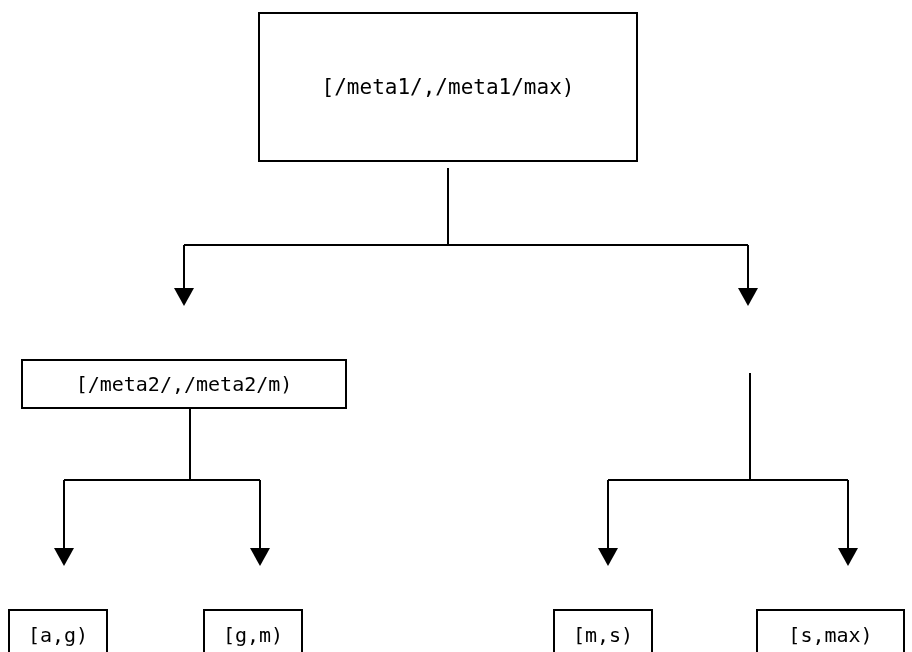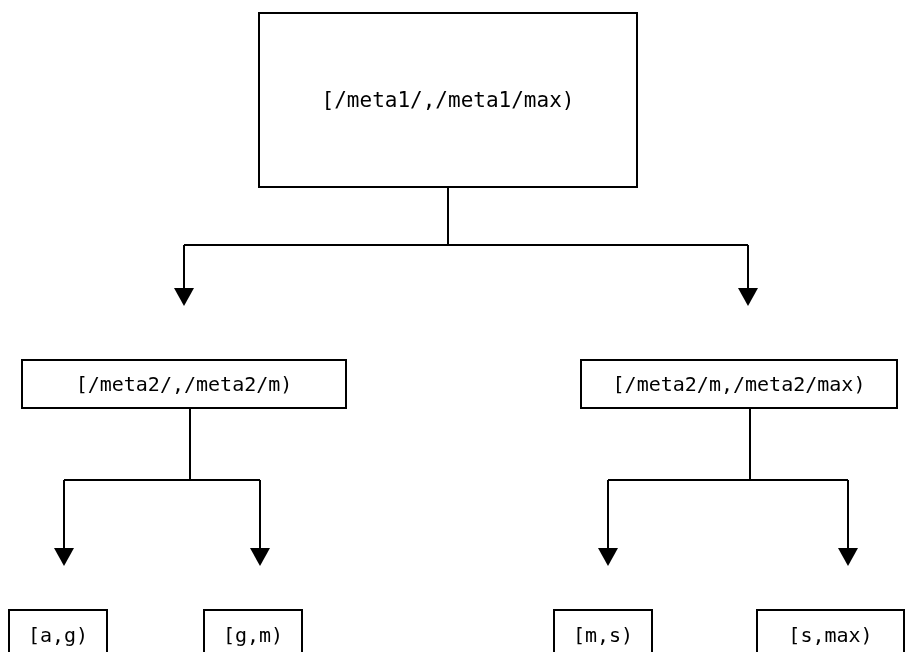--- a/index.html
+++ b/index.html
@@ -87,31 +87,28 @@
       <polygon points="174,288 194,288 184,306"></polygon>
       <polygon points="738,288 758,288 748,306"></polygon>
 
       <polygon points="54,548 74,548 64,566"></polygon>
       <polygon points="250,548 270,548 260,566"></polygon>
       <polygon points="598,548 618,548 608,566"></polygon>
       <polygon points="838,548 858,548 848,566"></polygon>
     </g>
   </svg>
 
-  <div class="node-box level-root" style="left:258px; top:12px; width:380px; height:176px;">
+  <div class="node-box level-root" style="left:258px; top:12px; width:380px; height:150px;">
     <span class="node-label">[/meta1/,/meta1/max)</span>
   </div>
 
   <div class="node-box level-mid" style="left:21px; top:323px; width:326px; height:50px;">
     <span class="node-label">[/meta2/,/meta2/m)</span>
   </div>
 
-  <div class="node-box level-mid" style="left:580px; top:323px; width:318px; height:50px;">
-    <span class="node-label">[/meta2/m,/meta2/max)</span>
-  </div>
 
   <div class="node-box level-leaf" style="left:8px; top:585px; width:100px; height:52px;">
     <span class="node-label">[a,g)</span>
   </div>
 
   <div class="node-box level-leaf" style="left:553px; top:585px; width:100px; height:52px;">
     <span class="node-label">[m,s)</span>
   </div>
 
   <div class="node-box level-leaf" style="left:203px; top:585px; width:100px; height:52px;">

